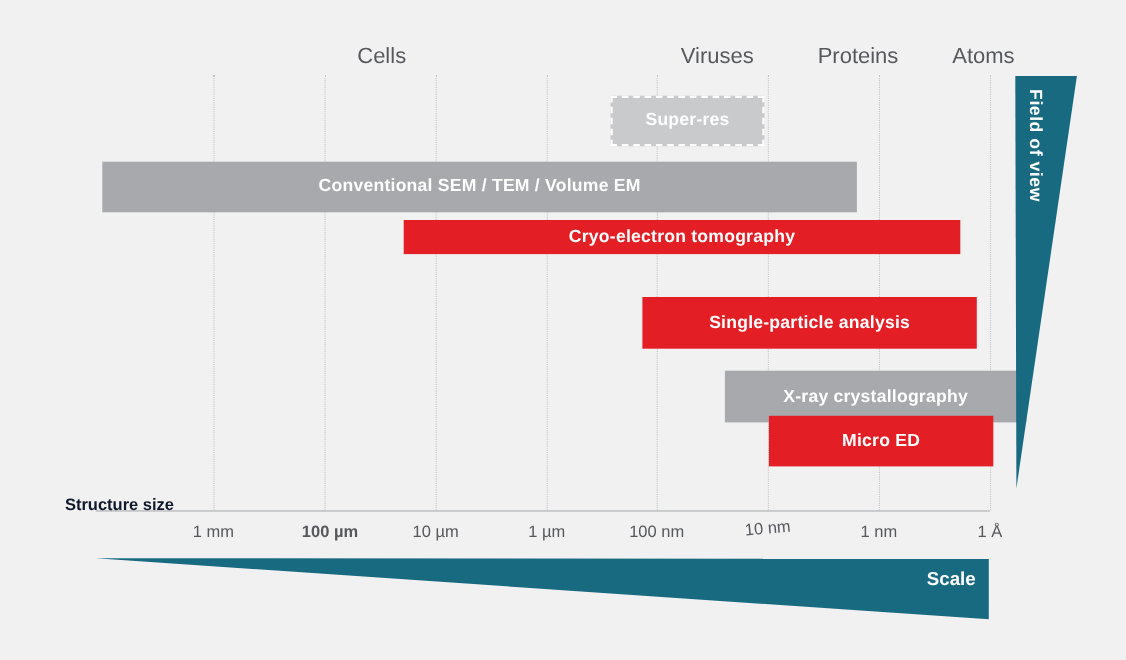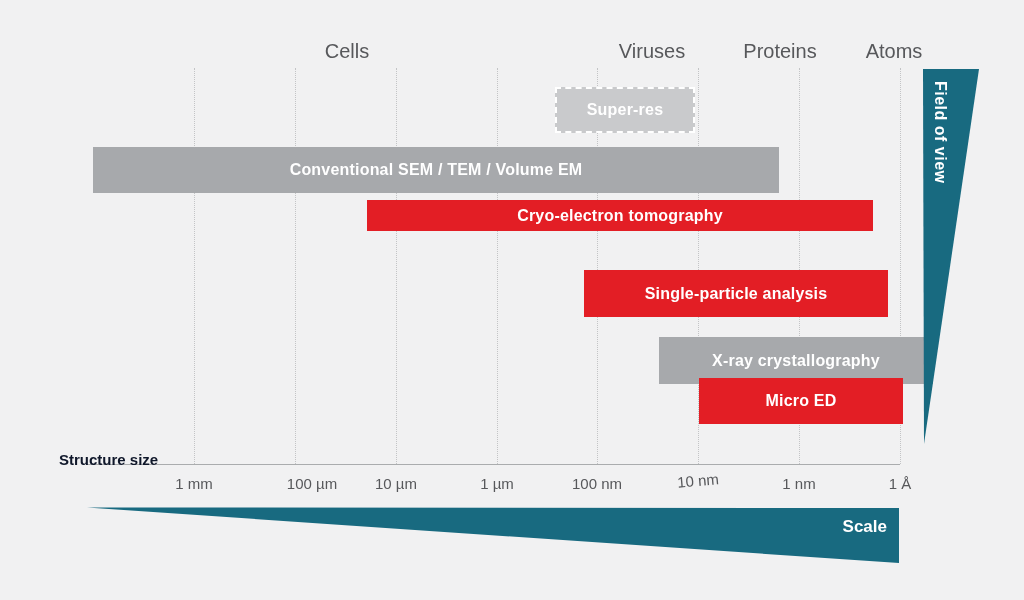--- a/index.html
+++ b/index.html
@@ -81,21 +81,21 @@
   .tick-label {
     position: absolute;
     top: 475px;
     width: 120px;
     margin-left: -60px;
     text-align: center;
     font-size: 15px;
     color: #57585b;
     white-space: nowrap;
   }
-  .tk-0 { left: 194px; } .tk-1 { left: 312px; } .tk-2 { left: 396px; }
+  .tk-0 { left: 194px; } .tk-1 { left: 300px; font-weight: bold; } .tk-2 { left: 396px; }
   .tk-3 { left: 497px; } .tk-4 { left: 597px; }
   .tk-5 { left: 698px; top: 472px; transform: rotate(-5deg); }
   .tk-6 { left: 799px; } .tk-7 { left: 900px; }
 
   
   .scale-wedge { position: absolute; left: 87px; top: 507px; }
   .scale-label {
     position: absolute;
     left: 770px; top: 517px;
     width: 117px;

